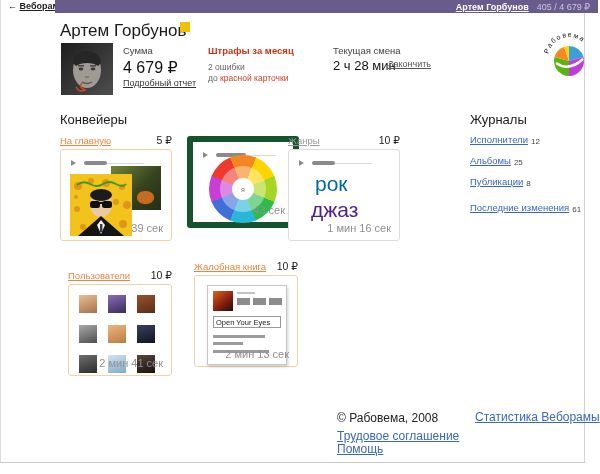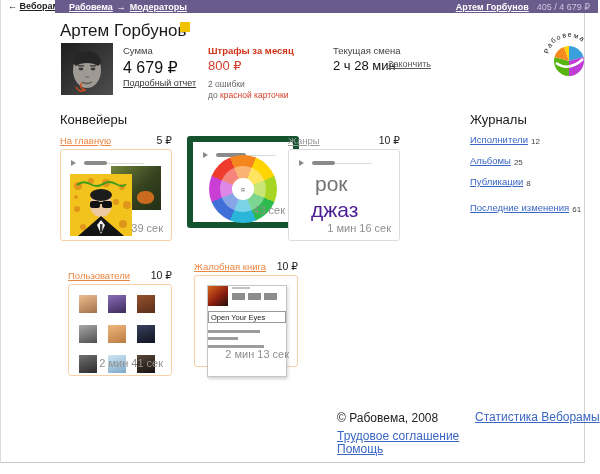--- a/index.html
+++ b/index.html
@@ -63,37 +63,37 @@
   .art-back { position:absolute; right:10px; top:16px; width:50px; height:44px;
     background:linear-gradient(135deg,#74853a,#35431f 55%,#222f16); }
   .art-back::after { content:''; position:absolute; right:7px; bottom:6px; width:17px; height:13px; background:#c96a1e; border-radius:45%; }
   .art-front { position:absolute; left:9px; top:24px; width:62px; height:62px; }
 
   .wheel { position:absolute; left:50%; top:13px; transform:translateX(-50%); width:68px; height:68px; border-radius:50%;
     background:conic-gradient(from -22.5deg,#f5861f 0 45deg,#ffd400 45deg 90deg,#a6d523 90deg 135deg,#2dbb4e 135deg 180deg,#29b6d8 180deg 225deg,#3f6fd8 225deg 270deg,#c93fd6 270deg 315deg,#ef3b2d 315deg 360deg); }
   .wheel-fade { position:absolute; inset:11px; border-radius:50%; background:rgba(255,255,255,.38); }
   .wheel-center { position:absolute; inset:23px; border-radius:50%; background:#fff; display:flex; align-items:center; justify-content:center; font-size:7px; color:#777; }
 
-  .genre-1 { position:absolute; left:26px; top:22px; font-size:21px; color:#737373; }
+  .genre-1 { position:absolute; left:26px; top:22px; font-size:21px; color:#0369a1; }
   .genre-2 { position:absolute; left:22px; top:48px; font-size:21px; color:#4c1d95; }
 
   .users-grid { position:absolute; left:10px; top:10px; display:grid; grid-template-columns:repeat(3,18px); grid-auto-rows:18px; column-gap:11px; row-gap:12px; }
   .ua { width:18px; height:18px; }
   .ua:nth-child(1){background:linear-gradient(160deg,#ecbf8f,#a3714c);}
   .ua:nth-child(2){background:linear-gradient(160deg,#8b6cba,#3a2b58);}
   .ua:nth-child(3){background:linear-gradient(160deg,#96522e,#5a2e18);}
   .ua:nth-child(4){background:linear-gradient(160deg,#a8a8a8,#4f4f4f);}
   .ua:nth-child(5){background:linear-gradient(160deg,#eeb67e,#bb7c41);}
   .ua:nth-child(6){background:linear-gradient(160deg,#39415f,#11131f);}
   .ua:nth-child(7){background:linear-gradient(160deg,#6f6f6f,#2c2c2c);}
   .ua:nth-child(8){background:linear-gradient(160deg,#cfe6f4,#7fa9c8);}
   .ua:nth-child(9){background:linear-gradient(160deg,#59463a,#171210);}
 
-  .mock { position:absolute; left:12px; top:9px; width:80px; height:92px; background:#fff;
-    border:1px solid #c6c6c6; box-shadow:1px 2px 3px rgba(0,0,0,.18); }
+  .mock { position:absolute; left:12px; top:9px; width:80px; height:80px; background:#fff;
+    border:1px solid #c6c6c6; box-shadow:1px 2px 3px rgba(0,0,0,.18); padding:5px; }
   .mock-top { display:flex; }
   .mock-thumb { width:20px; height:20px; background:linear-gradient(140deg,#d9681e,#8c1f10 55%,#20100a); flex:none; }
   .mock-meta { margin-left:4px; flex:1; }
   .mock-line { height:2px; background:#c2c2c2; width:18px; margin:1px 0 4px; }
   .mock-chips { display:flex; gap:3px; }
   .mock-chip { width:13px; height:7px; background:#8c8c8c; }
   .mock-input { margin-top:5px; height:12px; border:1px solid #9a9a9a; font-size:7.5px; line-height:11px; padding-left:2px; color:#222; white-space:nowrap; overflow:hidden; }
   .mock-bar { height:3px; background:#9c9c9c; }
   .mb1 { width:52px; margin-top:7px; }
   .mb2 { width:30px; margin-top:4px; }
@@ -115,23 +115,20 @@
   .f-help { left:337px; top:442px; }
 </style>
 </head>
 <body>
 
 <div class="page">
   <div class="page-frame"></div>
 
   <a class="back-link"><span>←</span> <span class="lbl">Веборама</span></a>
   <div class="topbar">
-    <span class="tb-left">
-      <a>Рабовема</a><span class="tb-arrow">→</span><a>Модераторы</a>
-    </span>
     <span class="tb-right">
       <a>Артем Горбунов</a>
       <span class="tb-balance">405 / 4 679 ₽</span>
     </span>
   </div>
 
   <div class="page-title">Артем Горбунов</div>
   <div class="status-badge"></div>
 
   <div class="avatar">
@@ -156,21 +153,20 @@
   </div>
 
   <div class="hcol col-sum">
     <div class="hlabel">Сумма</div>
     <div class="hvalue">4 679 ₽</div>
   </div>
   <a class="report-link">Подробный отчет</a>
 
   <div class="hcol col-fines">
     <div class="hlabel">Штрафы за месяц</div>
-    <div class="hvalue">800 ₽</div>
     <div class="fines-note">
       <span>2 ошибки</span><br>
       <span>до</span>
       <a class="redcard-link">красной карточки</a>
     </div>
   </div>
 
   <div class="hcol col-shift">
     <div class="hlabel">Текущая смена</div>
     <div class="hvalue">2 ч 28 мин</div>

